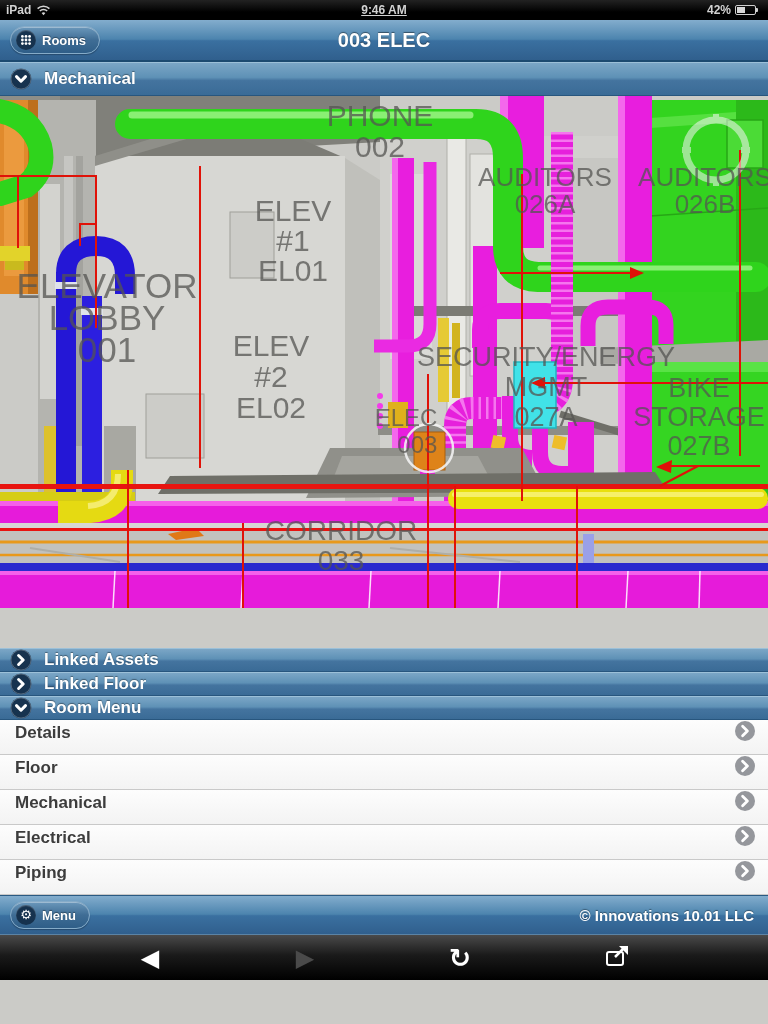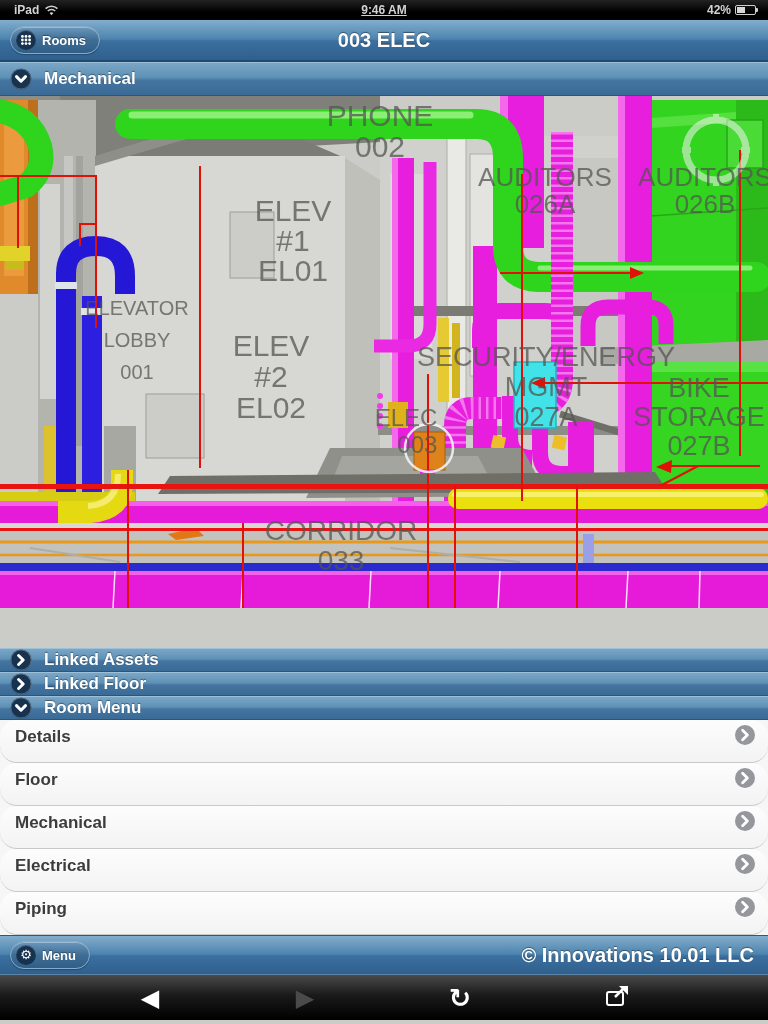--- a/index.html
+++ b/index.html
@@ -2,21 +2,21 @@
 <html><head>
 <meta charset="utf-8">
 <style>
   * { margin:0; padding:0; box-sizing:border-box; }
   body { font-family:"Liberation Sans","DejaVu Sans",sans-serif; background:#000; }
   .screen { position:relative; width:768px; height:1024px; overflow:hidden; background:#cbcbc7; }
 
   
   .status-bar { position:relative; height:20px; background:linear-gradient(#222,#000 60%);
     color:#d2d2d2; font-size:12px; font-weight:bold; display:flex; align-items:center; }
-  .sb-left { display:flex; align-items:center; gap:5px; padding-left:14px;text-align:right; }
+  .sb-left { display:flex; align-items:center; gap:5px; padding-left:6px;text-align:right; }
   .sb-time { position:absolute; left:0; right:0; text-align:center;text-decoration:underline; }
   .sb-right { margin-left:auto; display:flex; align-items:center; gap:4px; padding-right:12px; }
   .battery { width:21px; height:10px; border:1px solid #cfcfcf; border-radius:2px; position:relative; }
   .battery:after { content:""; position:absolute; right:-3px; top:2px; width:2px; height:4px; background:#cfcfcf; border-radius:0 1px 1px 0; }
   .battery-fill { position:absolute; left:1px; top:1px; bottom:1px; width:40%; background:#d8d8d8; }
 
   
   .nav-bar { position:relative; height:42px; border-bottom:2px solid #1c4a70;
     background:linear-gradient(#83adcd,#4c84ae 48%,#3a70a0 52%,#305f8d);
     display:flex; align-items:center; }
@@ -37,29 +37,29 @@
   .section-header .sec-label { color:#fff; font-size:17px; font-weight:bold; text-shadow:0 -1px 1px rgba(0,0,0,.4); }
 
   
   .viewport { position:relative; width:768px; height:552px; background:#cbcbc7; }
   .vp-label { position:absolute; transform:translateX(-50%); text-align:center;
     color:rgba(84,84,82,.75); white-space:nowrap; pointer-events:none; }
   .vp-label span { display:block; }
 
   
   .menu-list { background:#f6f6f6; }
-  .menu-row { height:43px; display:flex; align-items:center; padding:0 12px 8px 15px;
-    background:linear-gradient(#fdfdfd,#f3f3f3); border-bottom:1px solid #c9c9c9; cursor:pointer;border-radius:17px; }
+  .menu-row { height:35px; display:flex; align-items:center; padding:0 12px 8px 15px;
+    background:linear-gradient(#fdfdfd,#f3f3f3); border-bottom:1px solid #c9c9c9; cursor:pointer; }
   .menu-row .row-label { font-size:17px; font-weight:bold; color:#3c3c3c; }
   .menu-row .disclosure { margin-left:auto; }
 
   
   .footer-bar { height:39px; border-top:1px solid #2a5a82; display:flex; align-items:center;
     background:linear-gradient(#83adcd,#4c84ae 48%,#3a70a0 52%,#305f8d); }
-  .copyright { margin-left:auto; padding-right:14px; color:#fff; font-size:20px; font-weight:bold;
+  .copyright { margin-left:auto; padding-right:14px; color:#fff; font-size:15px; font-weight:bold;
     text-shadow:0 -1px 1px rgba(0,0,0,.4); }
 
   .browser-bar { position:relative; height:46px; background:linear-gradient(#4a4a4a,#1a1a1a 45%,#000);
     border-top:1px solid #5b83a5; }
   .bb-icon { position:absolute; top:50%; transform:translate(-50%,-50%); color:#fff;
     font-size:24px; line-height:1; cursor:pointer; }
   .bb-icon.disabled { color:#4a4a4a; cursor:default; }
   .bb-reload { font-size:26px; font-weight:bold; }
 </style>
 </head>
@@ -280,21 +280,21 @@
         <span>EL01</span>
     </div>
     <div class="vp-label" style="left:545px; top:68px; font-size:26px; line-height:27px;">
       <span>AUDITORS</span>
         <span>026A</span>
     </div>
     <div class="vp-label" style="left:705px; top:68px; font-size:26px; line-height:27px;">
       <span>AUDITORS</span>
         <span>026B</span>
     </div>
-    <div class="vp-label" style="left:107px; top:196px; font-size:20px; line-height:32px;margin-left:30px;">
+    <div class="vp-label" style="left:107px; top:174px; font-size:35px; line-height:32px;">
       <span>ELEVATOR</span>
         <span>LOBBY</span>
         <span>001</span>
     </div>
     <div class="vp-label" style="left:271px; top:234px; font-size:30px; line-height:31px;">
       <span>ELEV</span>
         <span>#2</span>
         <span>EL02</span>
     </div>
     <div class="vp-label" style="left:546px; top:246px; font-size:27px; line-height:30px;">

